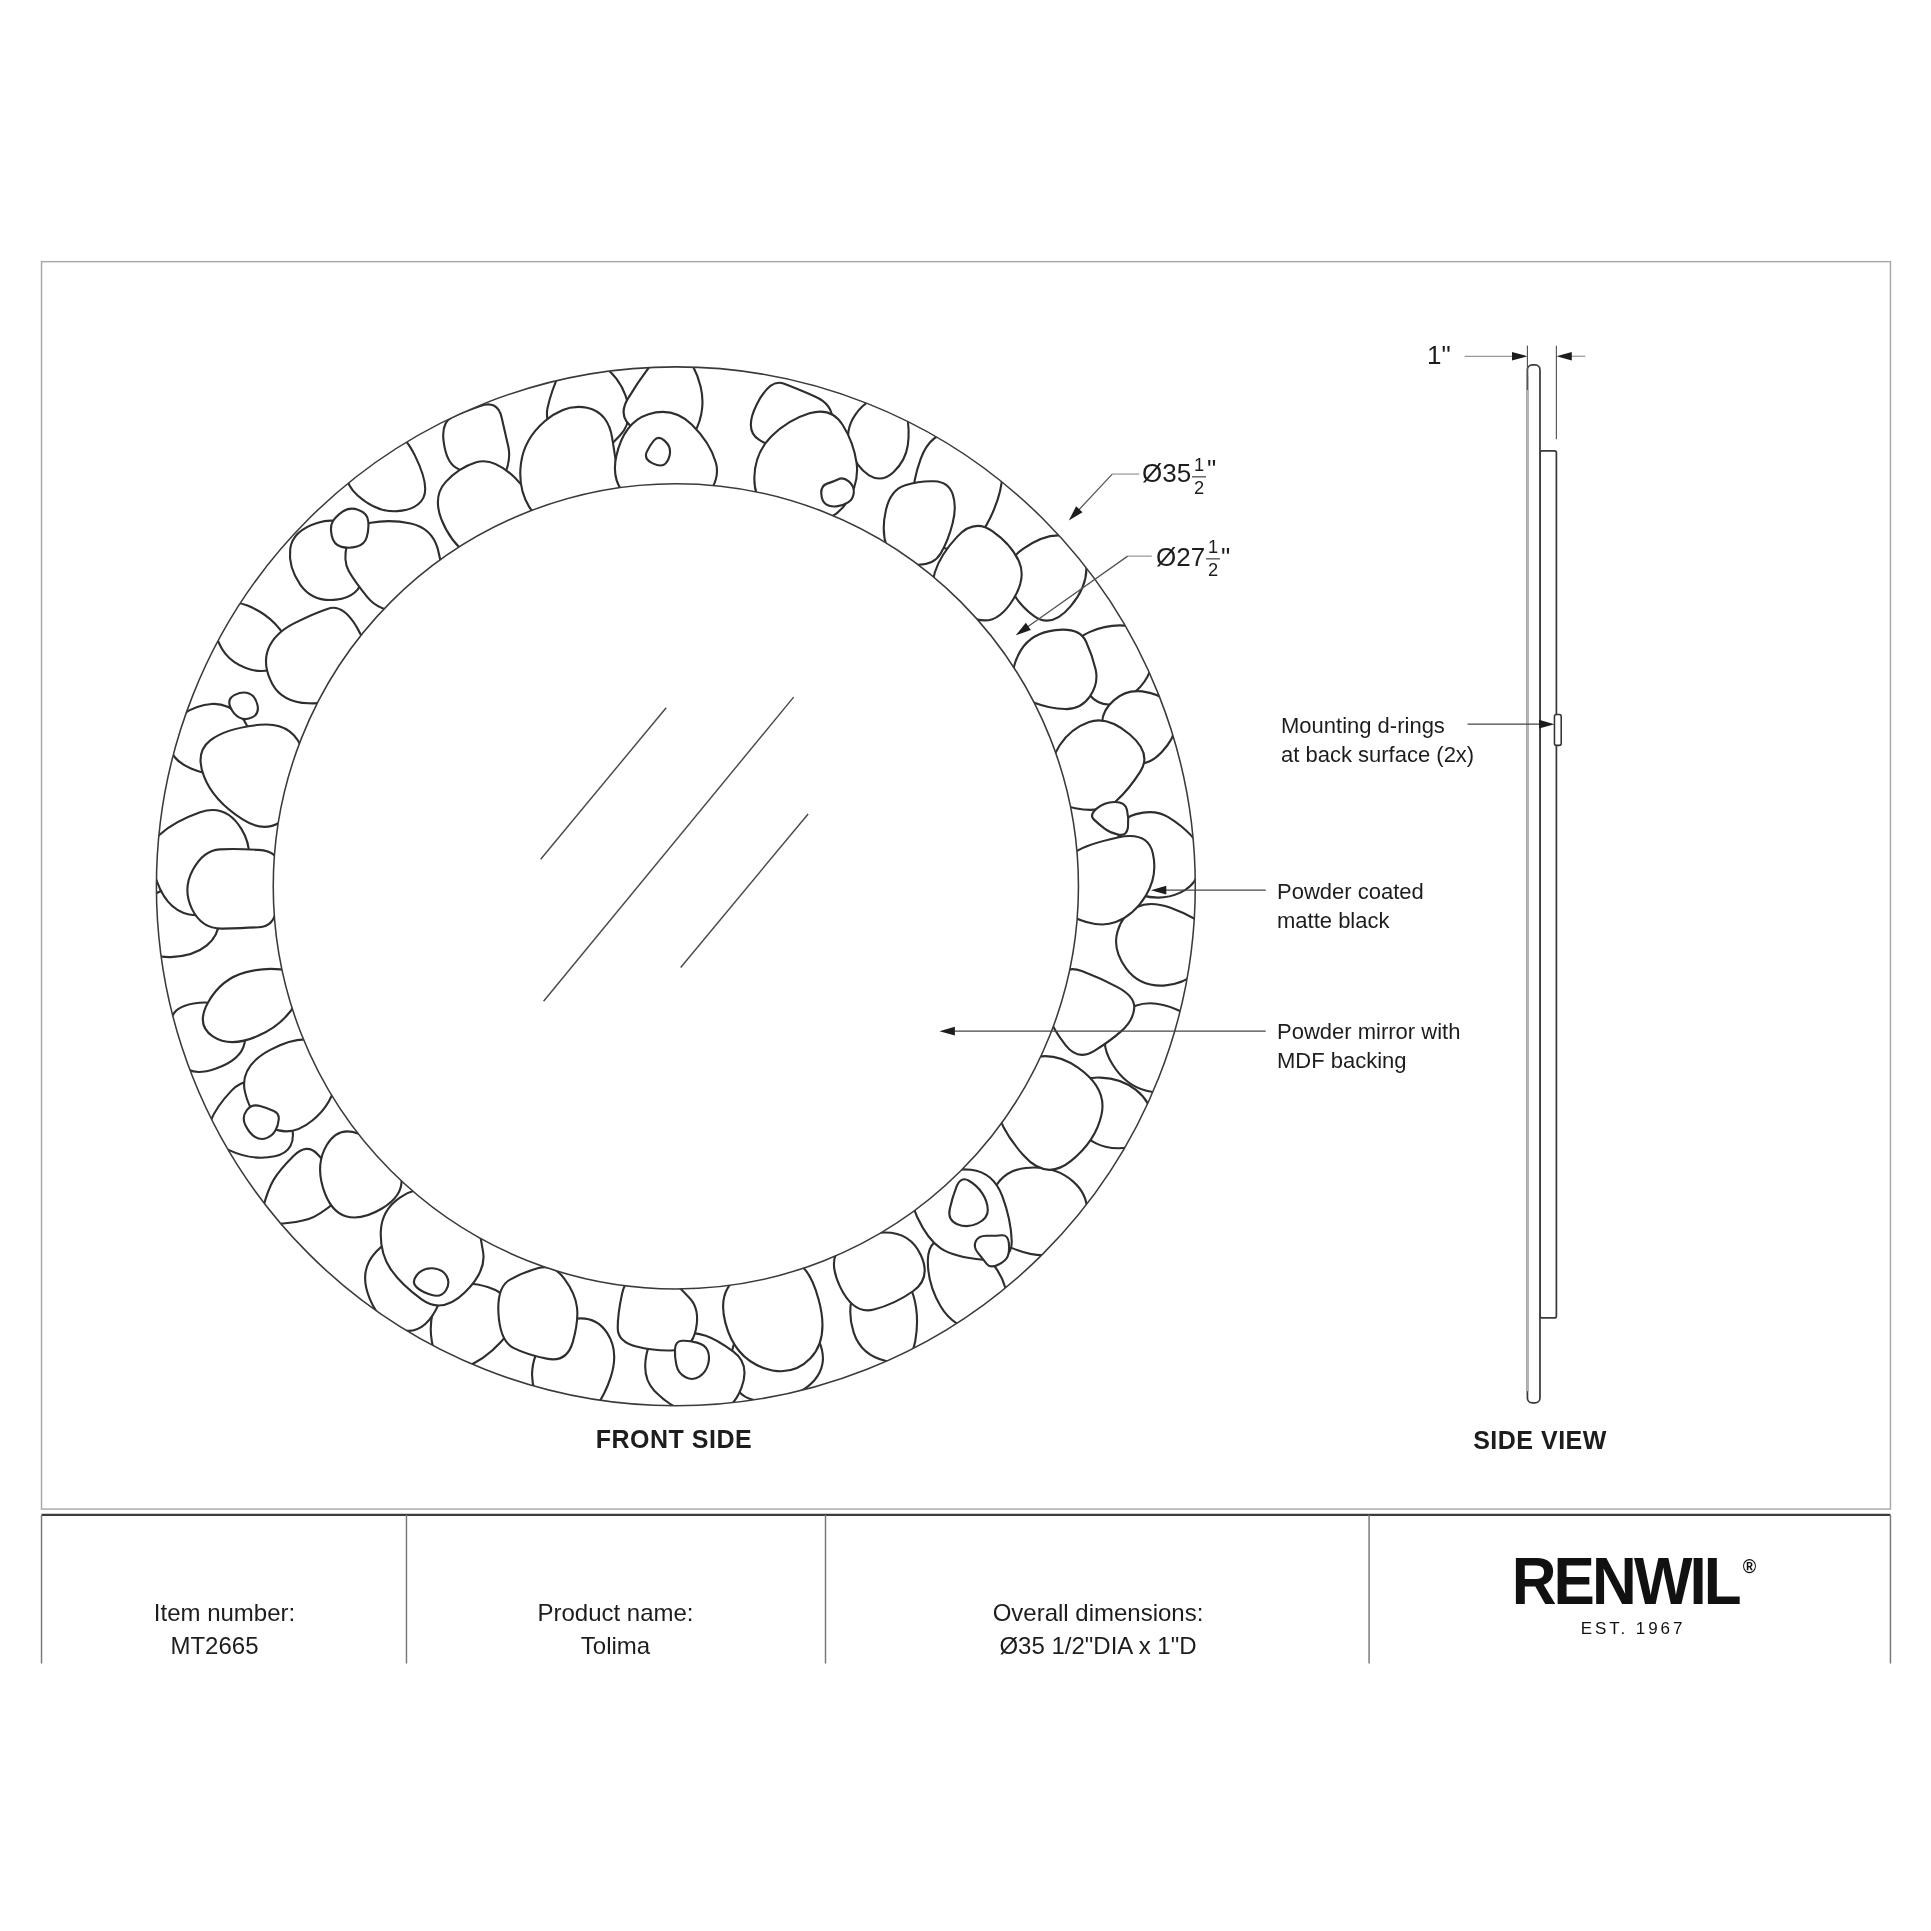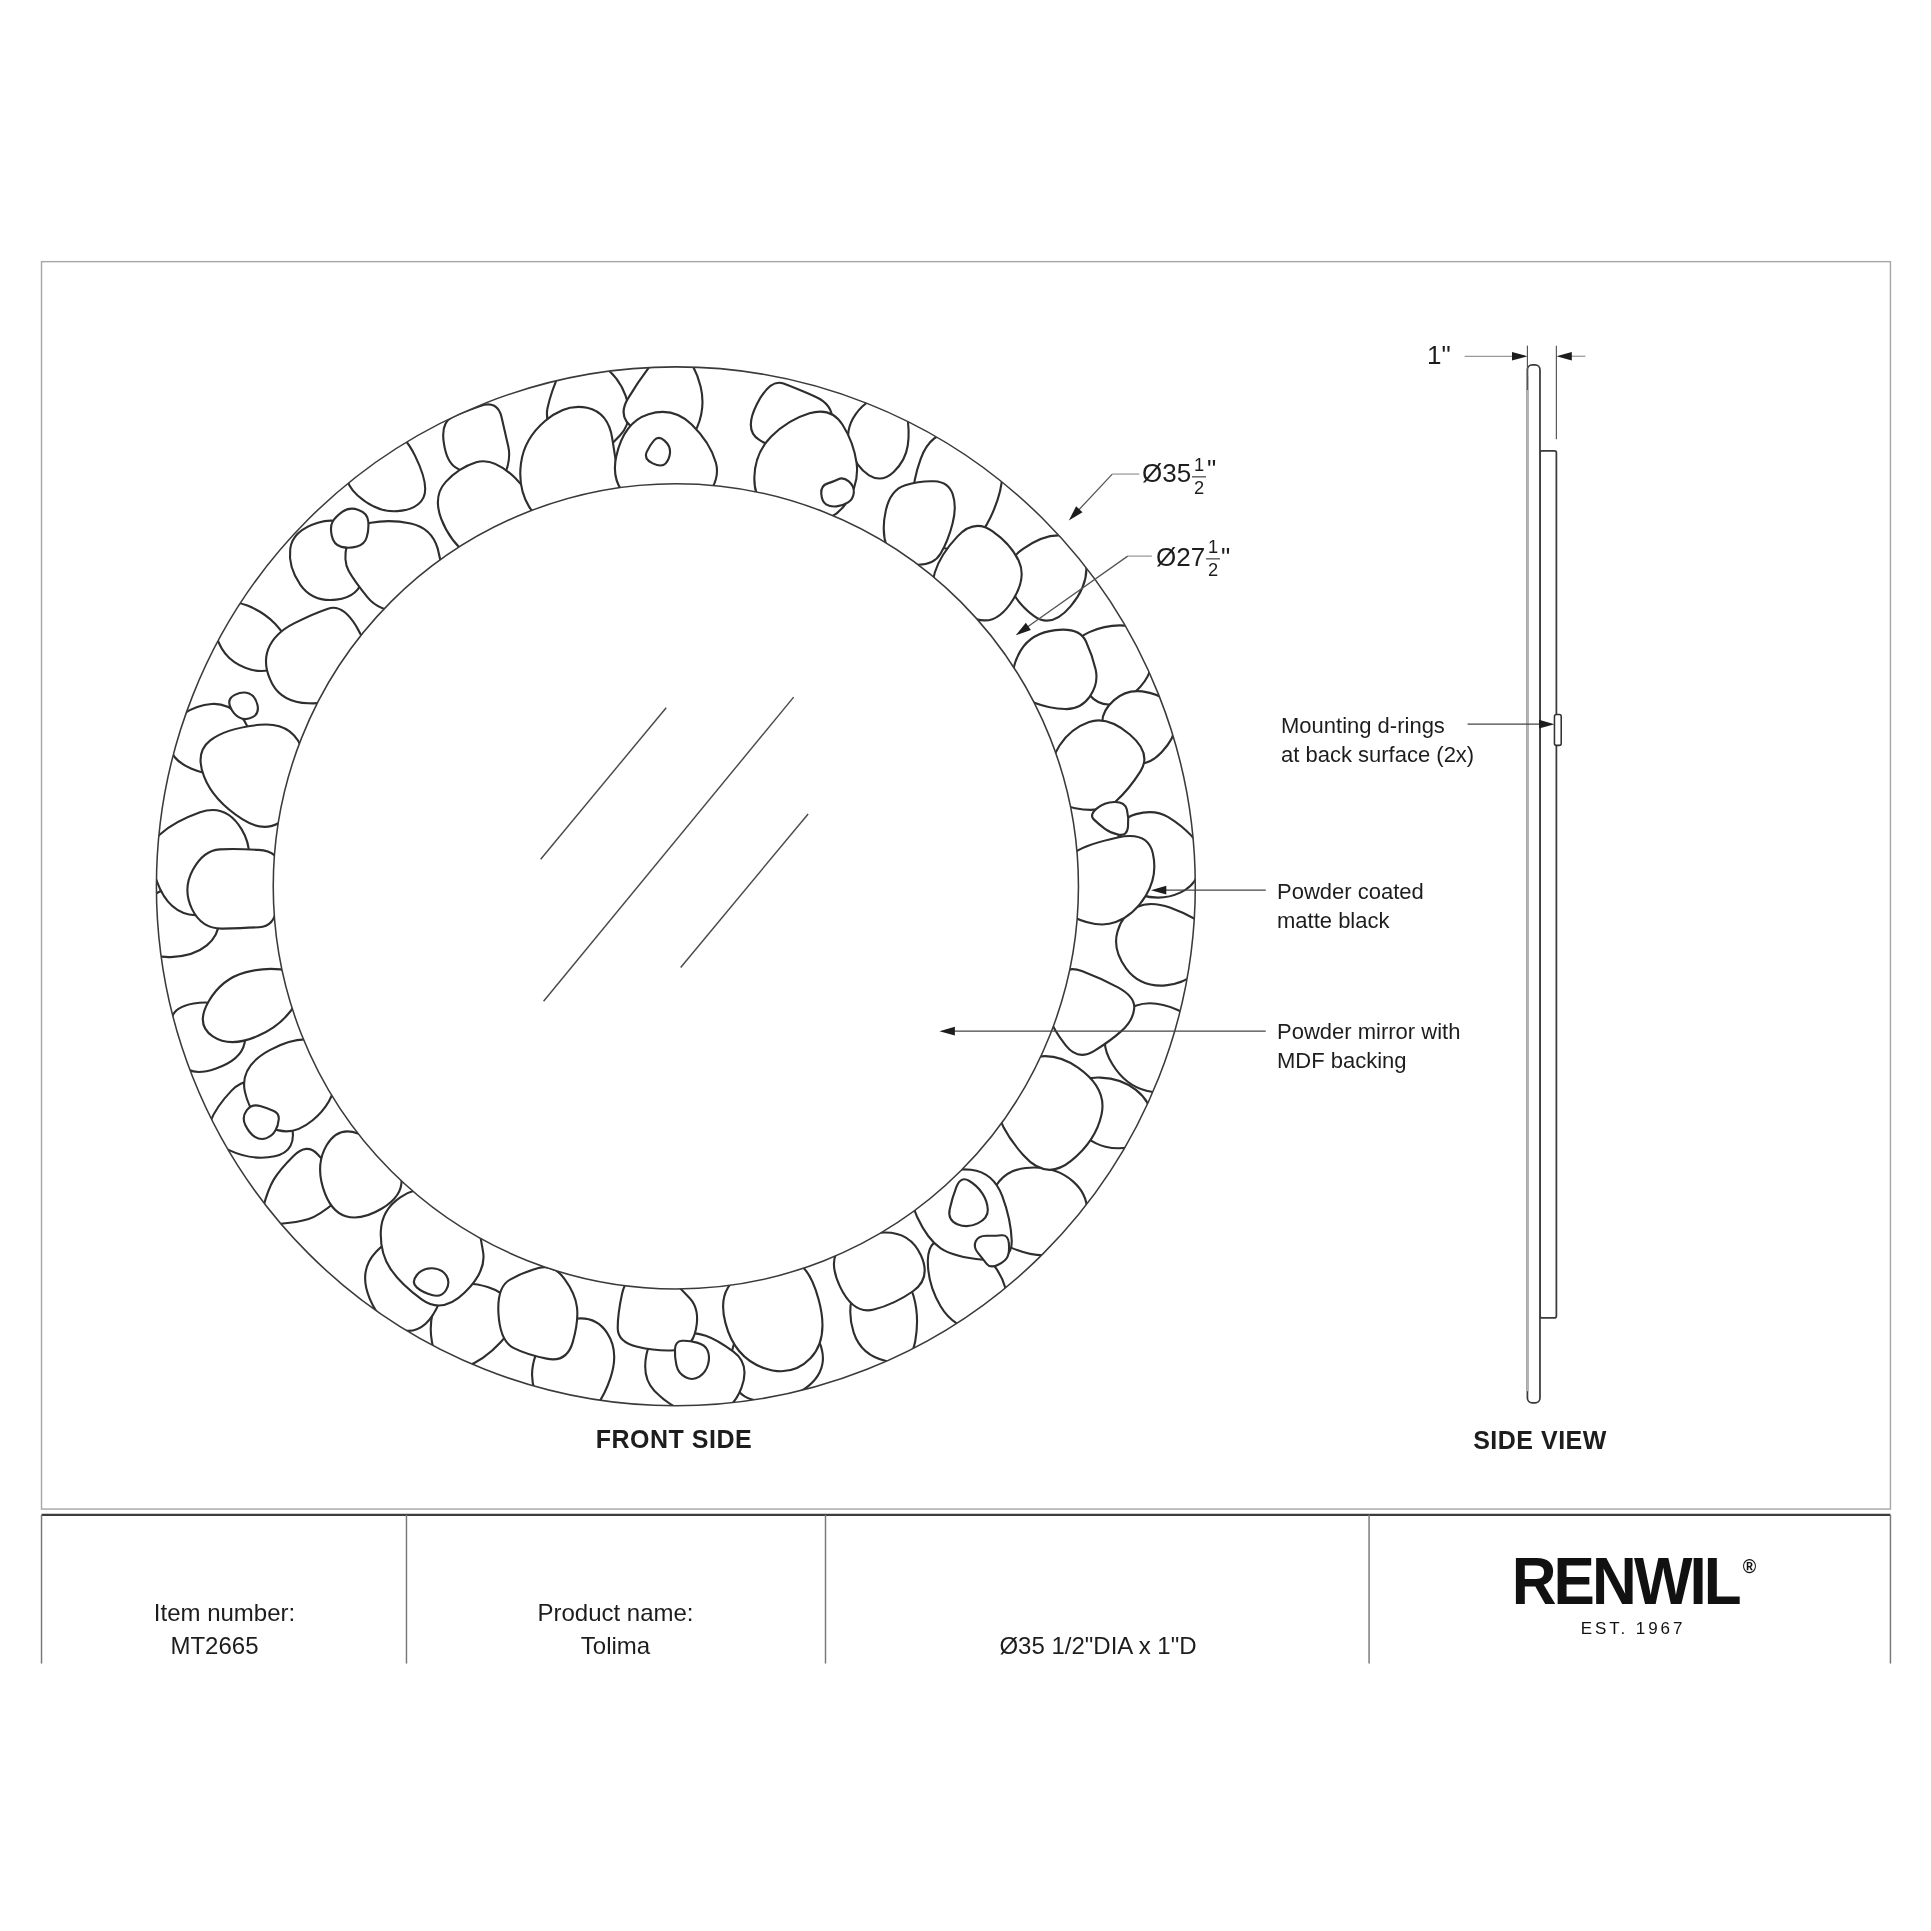--- a/index.html
+++ b/index.html
@@ -195,20 +195,21 @@
 
   <div class="t viewlabel" style="left:674px;top:1439px;">FRONT SIDE</div>
   <div class="t viewlabel" style="left:1540px;top:1440px;">SIDE VIEW</div>
 
   <div class="cellline" style="left:42px;width:365px;top:1554px;">Item number:</div>
   <div class="cellline" style="left:32px;width:365px;top:1587px;">MT2665</div>
 
   <div class="cellline" style="left:406px;width:419px;top:1554px;">Product name:</div>
   <div class="cellline" style="left:406px;width:419px;top:1587px;">Tolima</div>
 
+  <div class="cellline" style="left:826px;width:544px;top:1554px;">Overall dimensions:</div>
   <div class="cellline" style="left:826px;width:544px;top:1587px;">Ø35 1/2"DIA x 1"D</div>
 
   <div class="brand" style="left:1632px;top:1581px;">
     <span>RENWIL</span><span class="reg">®</span>
   </div>
   <div class="est" style="left:1633px;top:1629px;">EST. 1967</div>
 
 </div>
 
 

